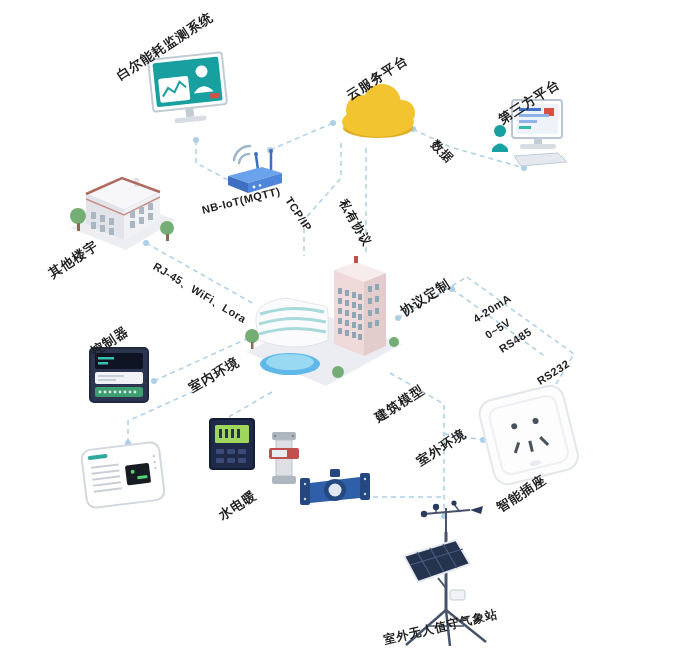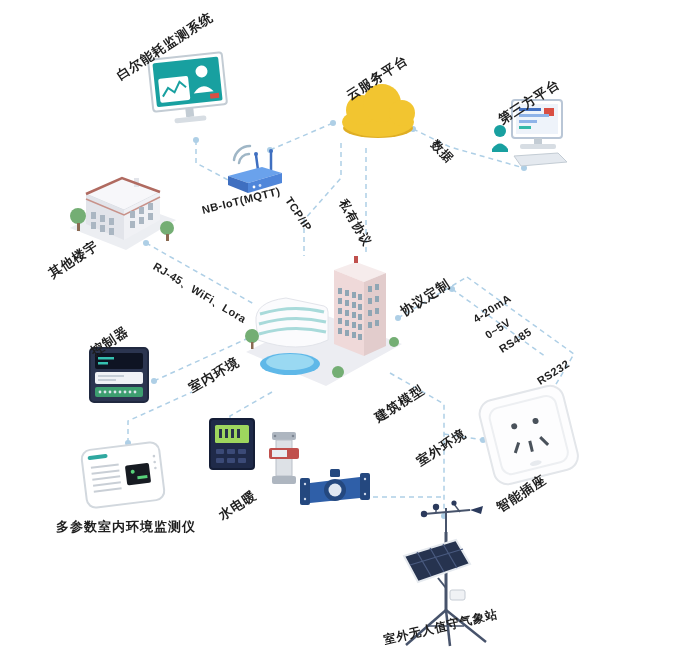--- a/index.html
+++ b/index.html
@@ -257,21 +257,20 @@
         </g>
         <rect x="50" y="30" width="24" height="20" rx="2" fill="#171b22"></rect>
         <circle cx="57" cy="37" r="2" fill="#58d27a"></circle>
         <rect x="61" y="42" width="10" height="3" fill="#58d27a"></rect>
         <circle cx="80" cy="24" r="1.3" fill="#c9cfd6"></circle>
           <circle cx="80" cy="30" r="1.3" fill="#c9cfd6"></circle>
           <circle cx="80" cy="36" r="1.3" fill="#c9cfd6"></circle>
       </g>
     </svg>
   </div>
-  <div class="lbl" style="left:56px;top:518px">多参数室内环境监测仪</div>
 
   <div class="node" style="left:206px;top:416px;width:52px;height:58px">
     <svg width="52" height="58" viewBox="0 0 52 58">
       <rect x="4" y="3" width="44" height="50" rx="3" fill="#1f2a49" stroke="#141d36" stroke-width="2"></rect>
       <rect x="9" y="9" width="34" height="18" rx="1.5" fill="#9ed65e"></rect>
       <g fill="#27324b">
           <rect x="13" y="13" width="3" height="9"></rect>
           <rect x="19" y="13" width="3" height="9"></rect>
           <rect x="25" y="13" width="3" height="9"></rect>
           <rect x="31" y="13" width="3" height="9"></rect>

